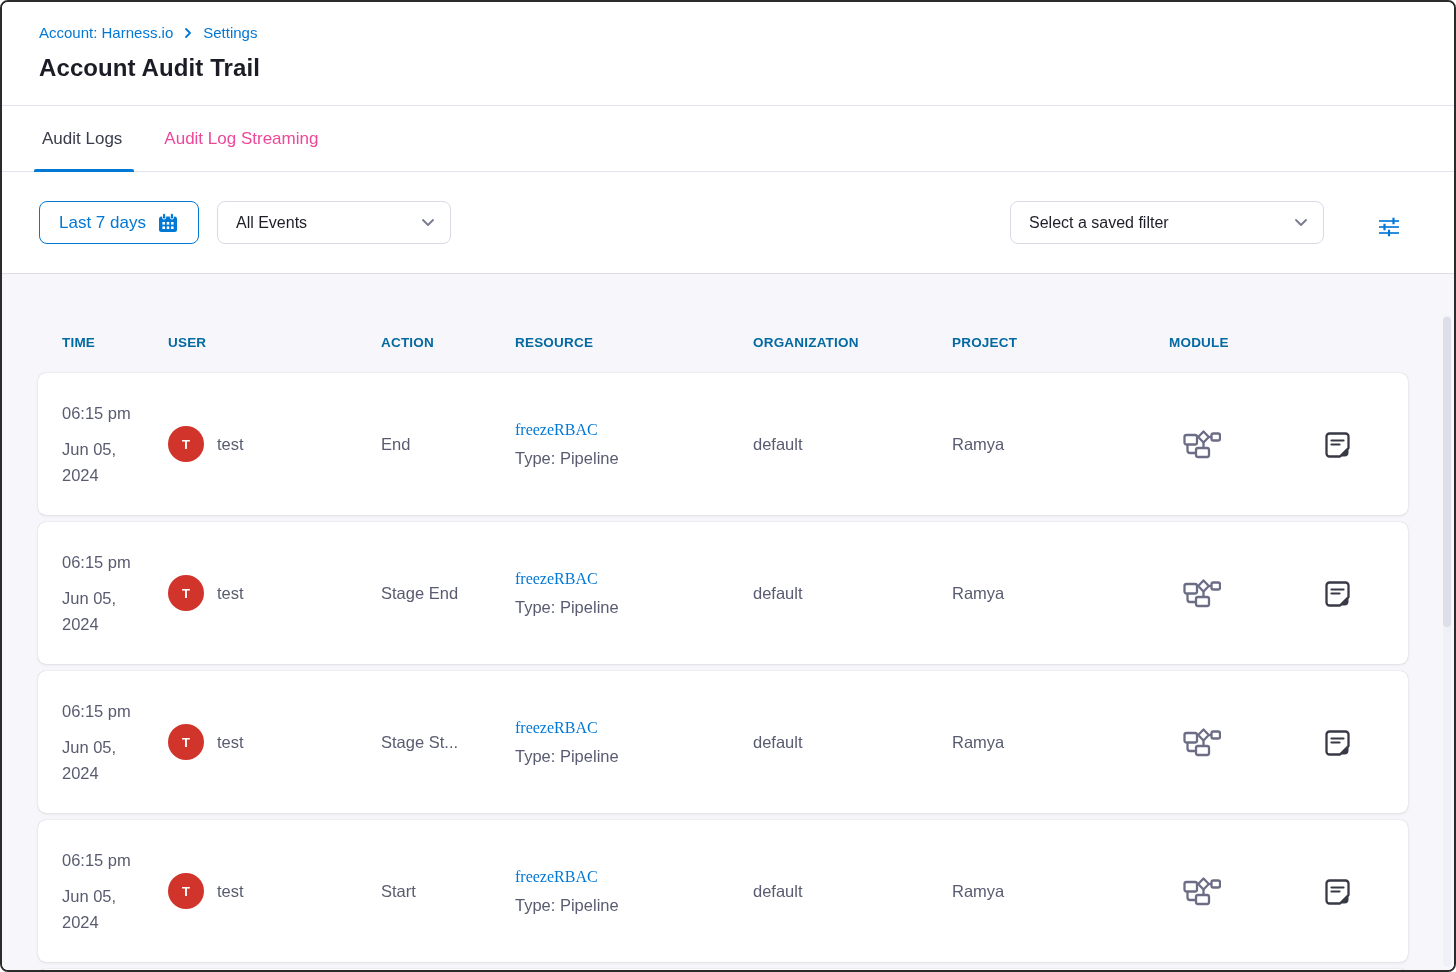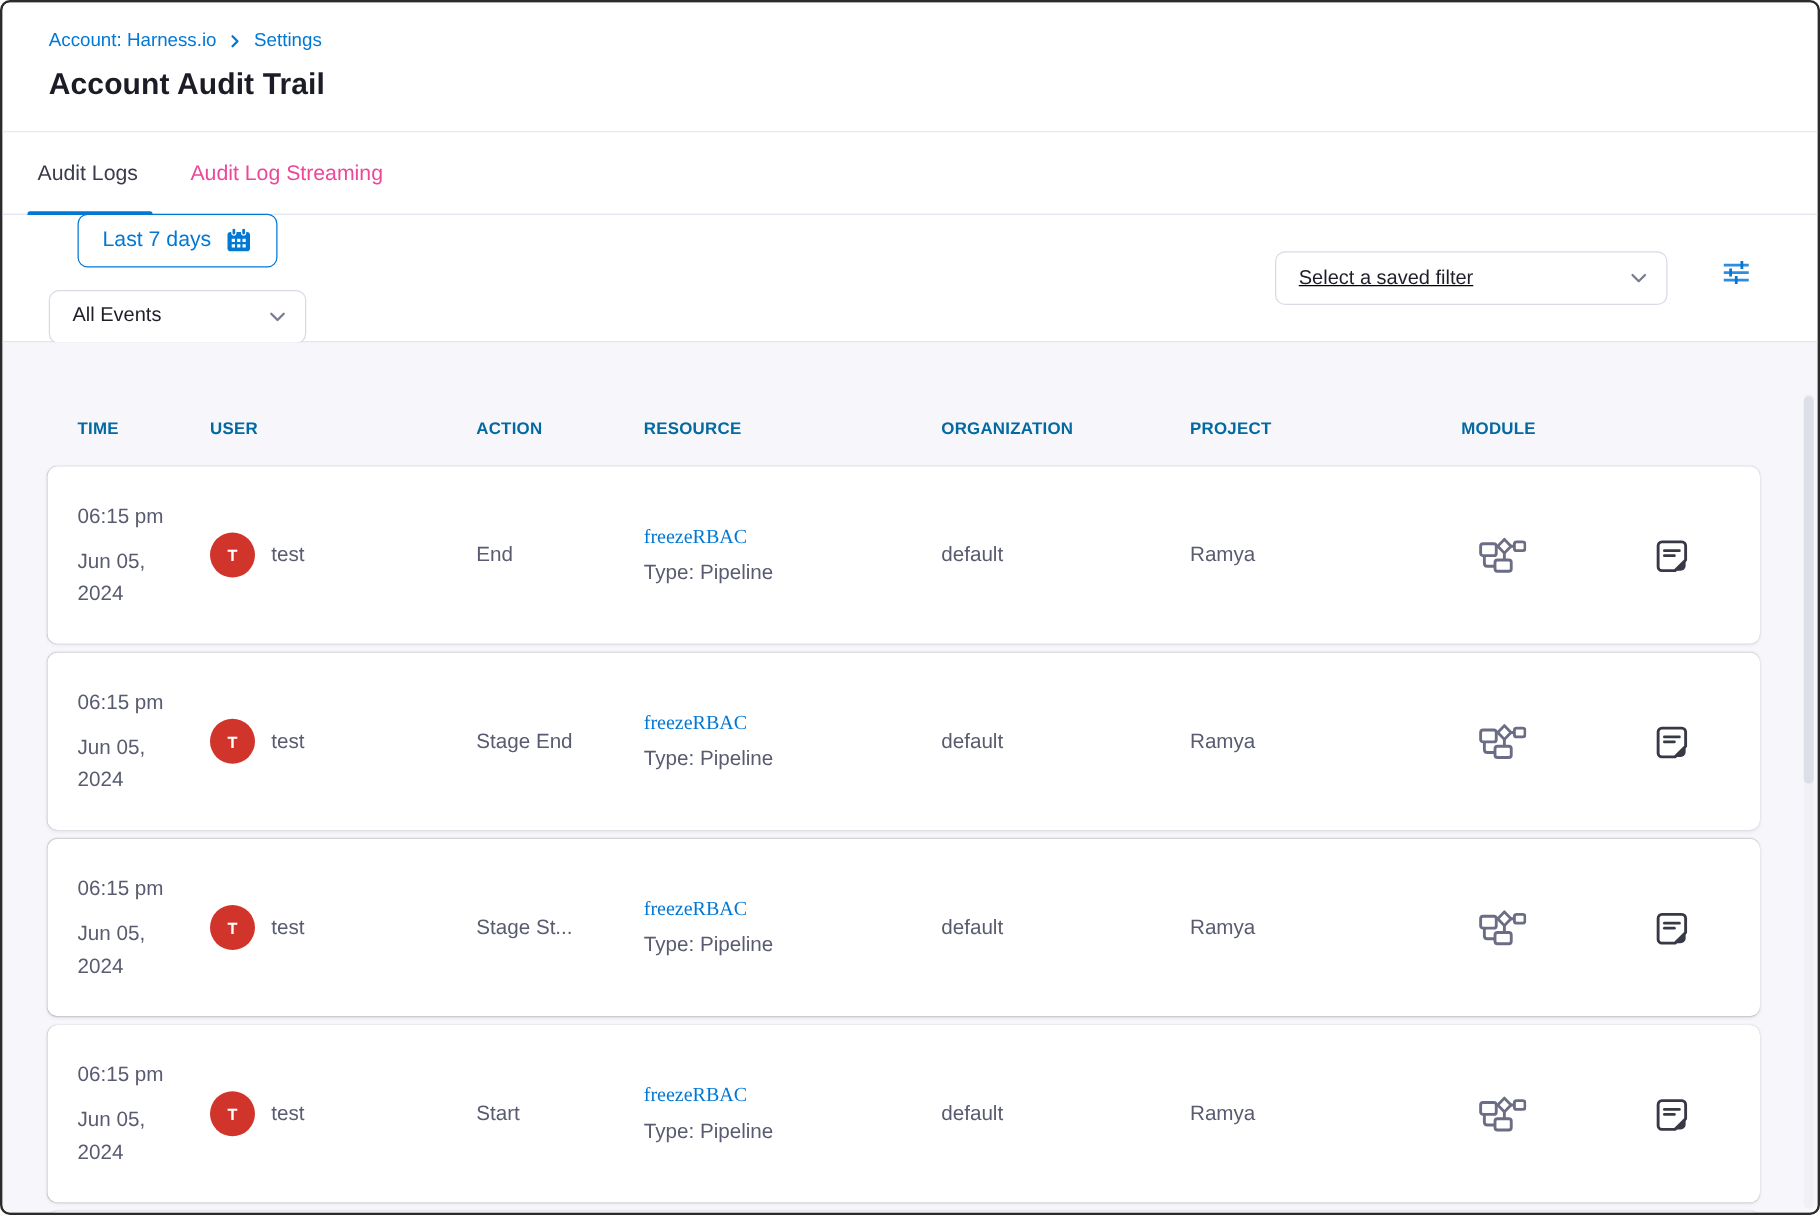--- a/index.html
+++ b/index.html
@@ -7,32 +7,32 @@
   .frame{box-sizing:border-box;width:1456px;height:972px;border:2px solid #2b2b2b;border-radius:8px;overflow:hidden;background:#fff;display:flex;flex-direction:column;position:relative;}
 
   
   .page-header{box-sizing:border-box;height:104px;border-bottom:1px solid #e2e4ee;padding:22px 0 0 37px;background:#fff;}
   .breadcrumb{display:flex;align-items:center;gap:10px;font-size:15px;line-height:18px;}
   .crumb{color:#0278d5;text-decoration:none;cursor:pointer;}
   .crumb-sep{display:flex;align-items:center;}
   .page-title{margin-top:12px;font-size:24px;font-weight:700;color:#1b1c26;letter-spacing:.1px;}
 
   
-  .tabs{box-sizing:border-box;height:66px;border-bottom:1px solid #e2e4ee;display:flex;align-items:stretch;gap:34px;padding-left:24px;background:#fff;}
+  .tabs{box-sizing:border-box;height:66px;border-bottom:1px solid #e2e4ee;display:flex;align-items:stretch;gap:34px;padding-left:36px;background:#fff;}
   .tab{display:flex;align-items:center;font-size:17px;color:#ec4899;position:relative;padding:0 4px;cursor:pointer;}
   .tab.active{color:#3a3c4c;}
   .tab.active::after{content:"";position:absolute;left:-4px;right:-8px;bottom:-1px;height:3px;background:#0278d5;border-radius:2px 2px 0 0;}
 
   
   .filter-bar{box-sizing:border-box;height:102px;border-bottom:1px solid #dcdde8;display:flex;align-items:center;justify-content:space-between;padding:0 48px 0 37px;background:#fff;}
-  .filter-left{display:flex;align-items:center;gap:18px;flex-direction:column;}
-  .filter-right{display:flex;align-items:flex-start;gap:38px;text-decoration:underline;}
+  .filter-left{display:flex;align-items:center;gap:18px;}
+  .filter-right{display:flex;align-items:flex-end;gap:48px;}
   .date-btn{box-sizing:border-box;height:43px;padding:0 19px;border:1.5px solid #0278d5;border-radius:8px;background:#fff;color:#0278d5;font-size:17px;display:flex;align-items:center;gap:11px;cursor:pointer;font-family:inherit;}
   .select{box-sizing:border-box;height:43px;border:1px solid #d9dae5;border-radius:8px;background:#fff;display:flex;align-items:center;justify-content:space-between;padding:0 15px 0 18px;font-size:16px;color:#1d1e28;cursor:pointer;}
-  .select.events{width:206px;}
+  .select.events{width:234px;}
   .select.saved{width:314px;}
   .sliders-btn{background:none;border:none;padding:4px;cursor:pointer;display:flex;}
 
   
   .content{flex:1;background:#f7f7fb;padding:61px 46px 0 36px;overflow:hidden;position:relative;}
   .grid-cols{display:grid;grid-template-columns:106px 213px 134px 238px 199px 217px 153px 1fr;}
   .thead{padding-left:24px;margin-bottom:23px;font-size:13.5px;font-weight:700;color:#0369a1;letter-spacing:.2px;}
   .rows{display:block;}
   .card{box-sizing:border-box;background:#fff;border-radius:8px;height:142px;margin-bottom:7px;align-items:center;padding-left:24px;box-shadow:0 0 1px rgba(40,41,61,.28),0 1px 3px rgba(96,97,112,.12);}
   .card.partial{height:142px;margin-bottom:0;}

